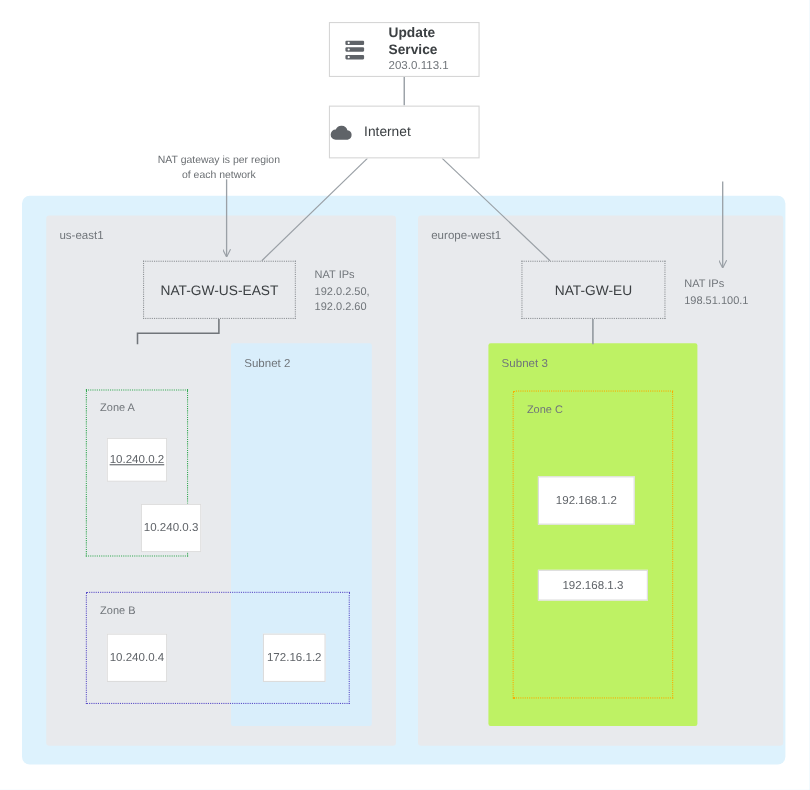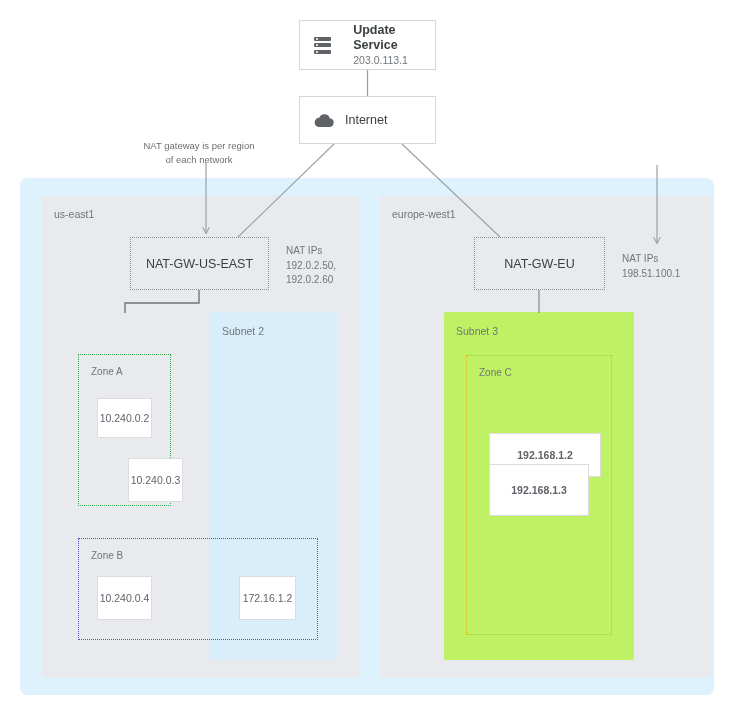--- a/index.html
+++ b/index.html
@@ -18,21 +18,21 @@
   
   .topbox {
     position: absolute;
     background: #ffffff;
     border: 1px solid #d6d6d6;
     display: flex;
     align-items: center;
     z-index: 5;
   }
   #update-service { left: 299px; top: 20px; width: 137px; height: 50px; padding-left: 14px; gap: 22px; }
-  #internet       { left: 299px; top: 96px; width: 137px; height: 48px; padding-left: 14px; gap: 10px; }
+  #internet       { left: 299px; top: 96px; width: 137px; height: 48px; gap: 10px; }
 
   .us-texts { display: flex; flex-direction: column; justify-content: center; }
   .us-title { font-size: 12.5px; color: #3c4043; font-weight: 700; line-height: 1.25; }
   .us-sub   { font-size: 10.5px; color: #70757a; line-height: 1.3; }
   .net-title{ font-size: 12.5px; color: #3c4043; }
 
   .srv-icon { width: 19px; height: 17px; display: flex; flex-direction: column; justify-content: space-between; }
   .srv-row  { height: 4px; background: #5f6368; position: relative; border-radius: 1px; }
   .srv-row::after { content: ""; position: absolute; left: 1.5px; top: 1px; width: 2px; height: 2px; background: #ffffff; border-radius: 50%; }
 
@@ -103,26 +103,26 @@
 
   
   .vm {
     position: absolute;
     background: #ffffff;
     border: 1px solid #dcdcdc;
     display: flex; align-items: center; justify-content: center;
     font-size: 10.5px; color: #5f6368;
     z-index: 4;
   }
-  #vm-1 { left: 97px; top: 398px; width: 55px; height: 40px; }
+  #vm-1 { left: 97px; top: 398px; width: 55px; height: 40px; text-decoration: underline; }
   #vm-2 { left: 97px; top: 458px; width: 55px; height: 44px; margin-left: 31px; }
   #vm-3 { left: 97px; top: 576px; width: 55px; height: 44px; }
   #vm-4 { left: 239px; top: 576px; width: 57px; height: 44px; }
-  #vm-5 { left: 489px; top: 433px; width: 112px; height: 44px; font-weight: bold; }
-  #vm-6 { left: 489px; top: 464px; width: 100px; height: 52px; font-weight: bold; }
+  #vm-5 { left: 489px; top: 433px; width: 88px; height: 44px; }
+  #vm-6 { left: 489px; top: 518px; width: 100px; height: 28px; }
 </style>
 </head>
 <body>
 
 <div id="canvas">
 
   <div id="network"></div>
 
   <div class="region" id="region-us">
     <div class="region-label">us-east1</div>

